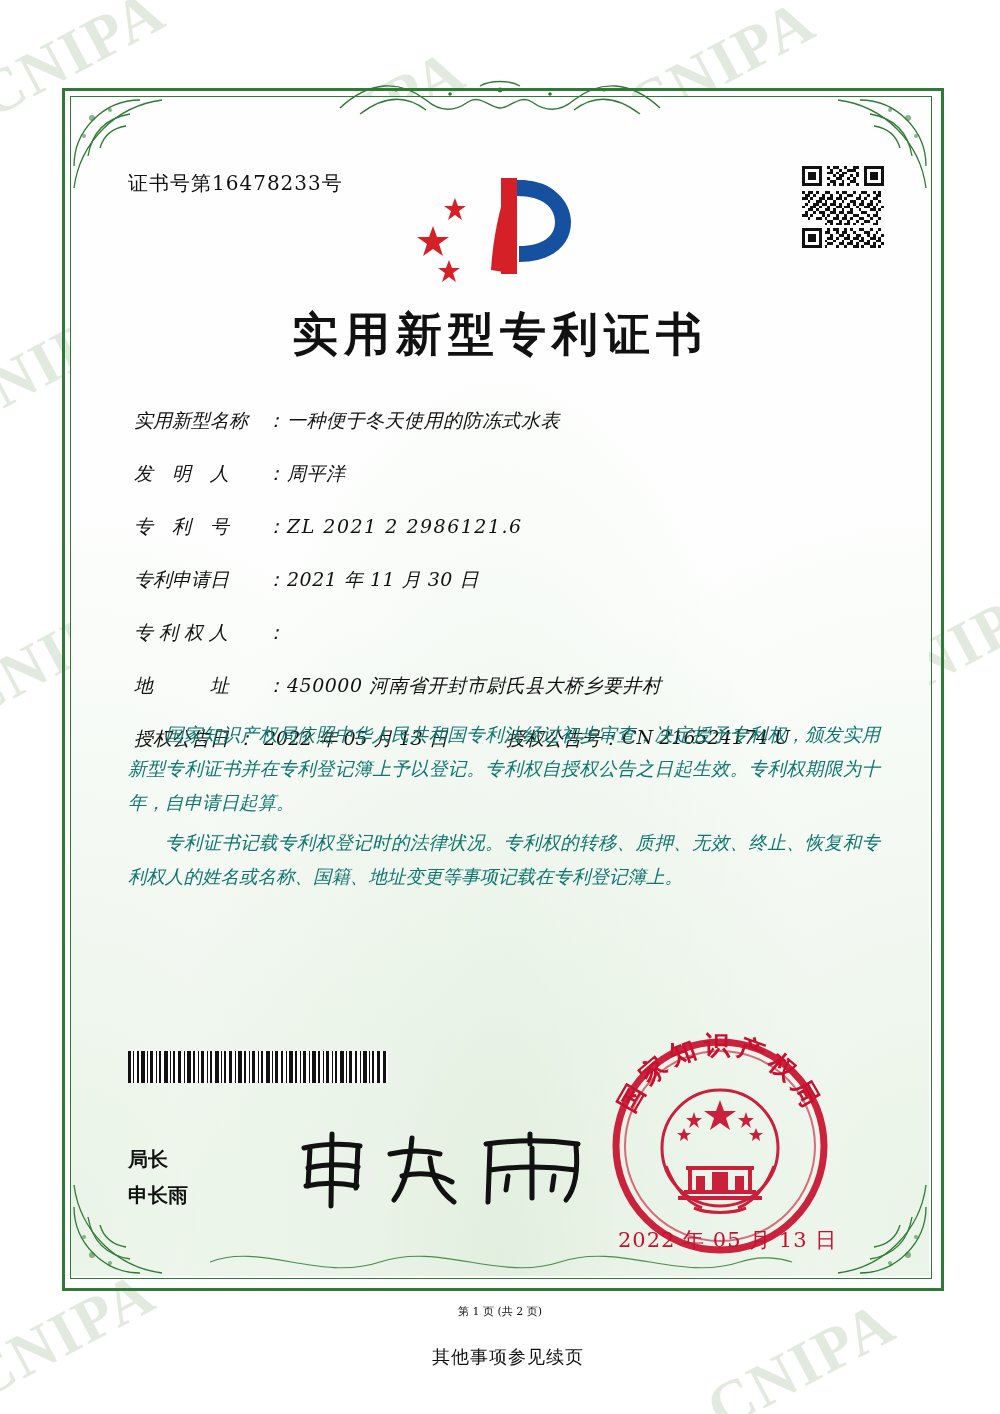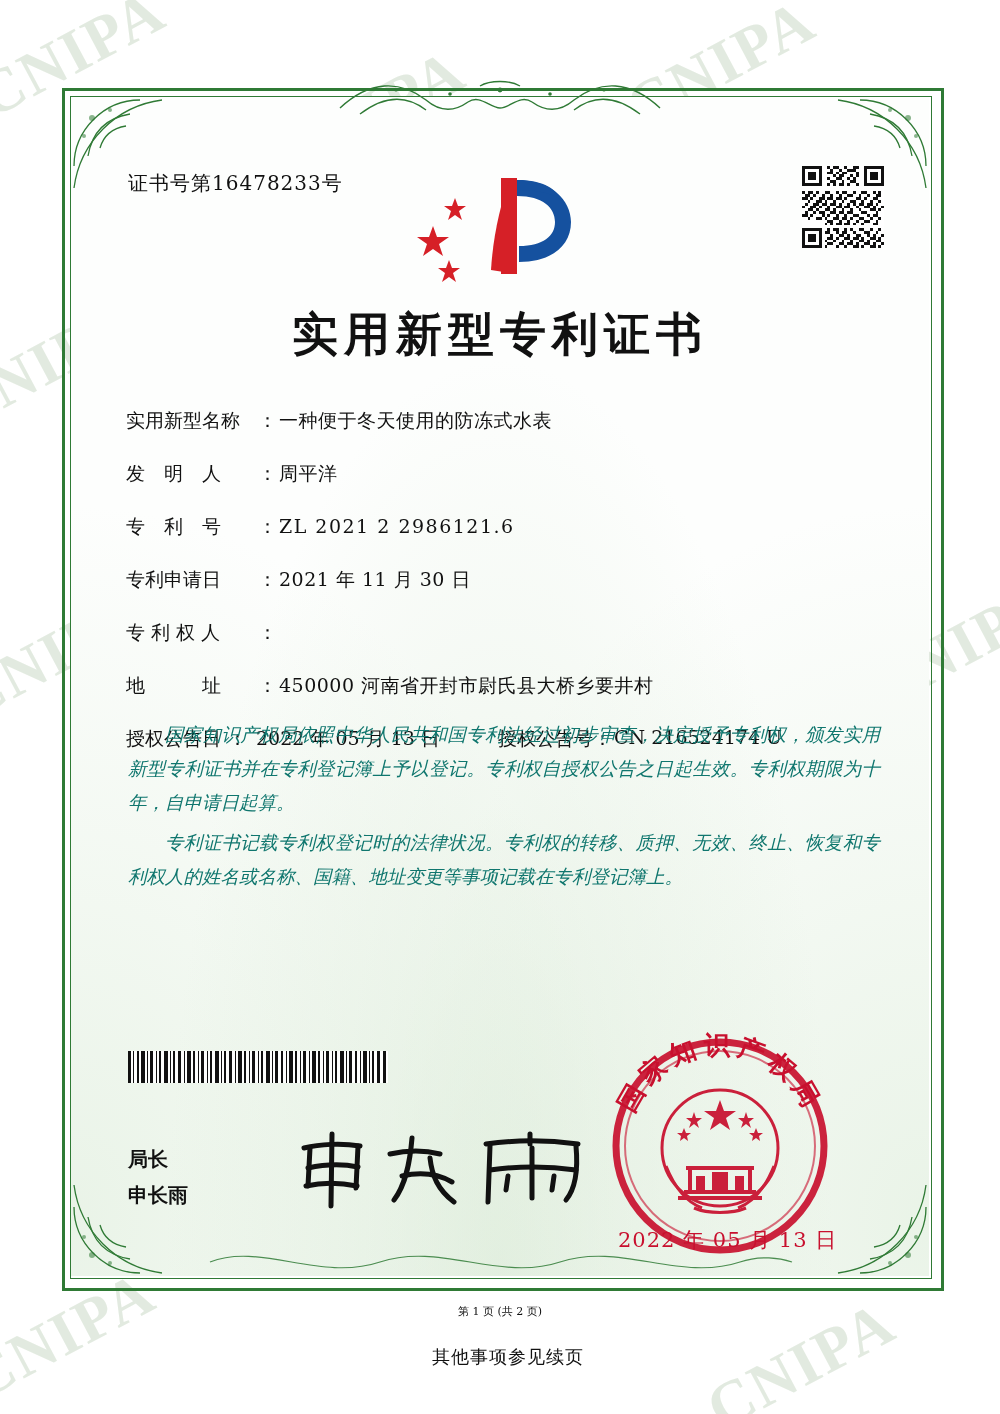--- a/index.html
+++ b/index.html
@@ -113,23 +113,24 @@
     font-size: 46px;
     letter-spacing: 6px;
     font-weight: bold;
     color: #111;
     font-family: Liberation Mono, monospace;
   }
 
   
   .fields {
     position: absolute;
-    left: 56px;
+    left: 64px;
     top: 312px;
     width: 740px;
+    font-style: italic;
   }
   .field-row {
     display: flex;
     align-items: baseline;
     margin-bottom: 27px;
     font-size: 19px;
     color: #111;
   }
   .field-label {
     width: 132px;

